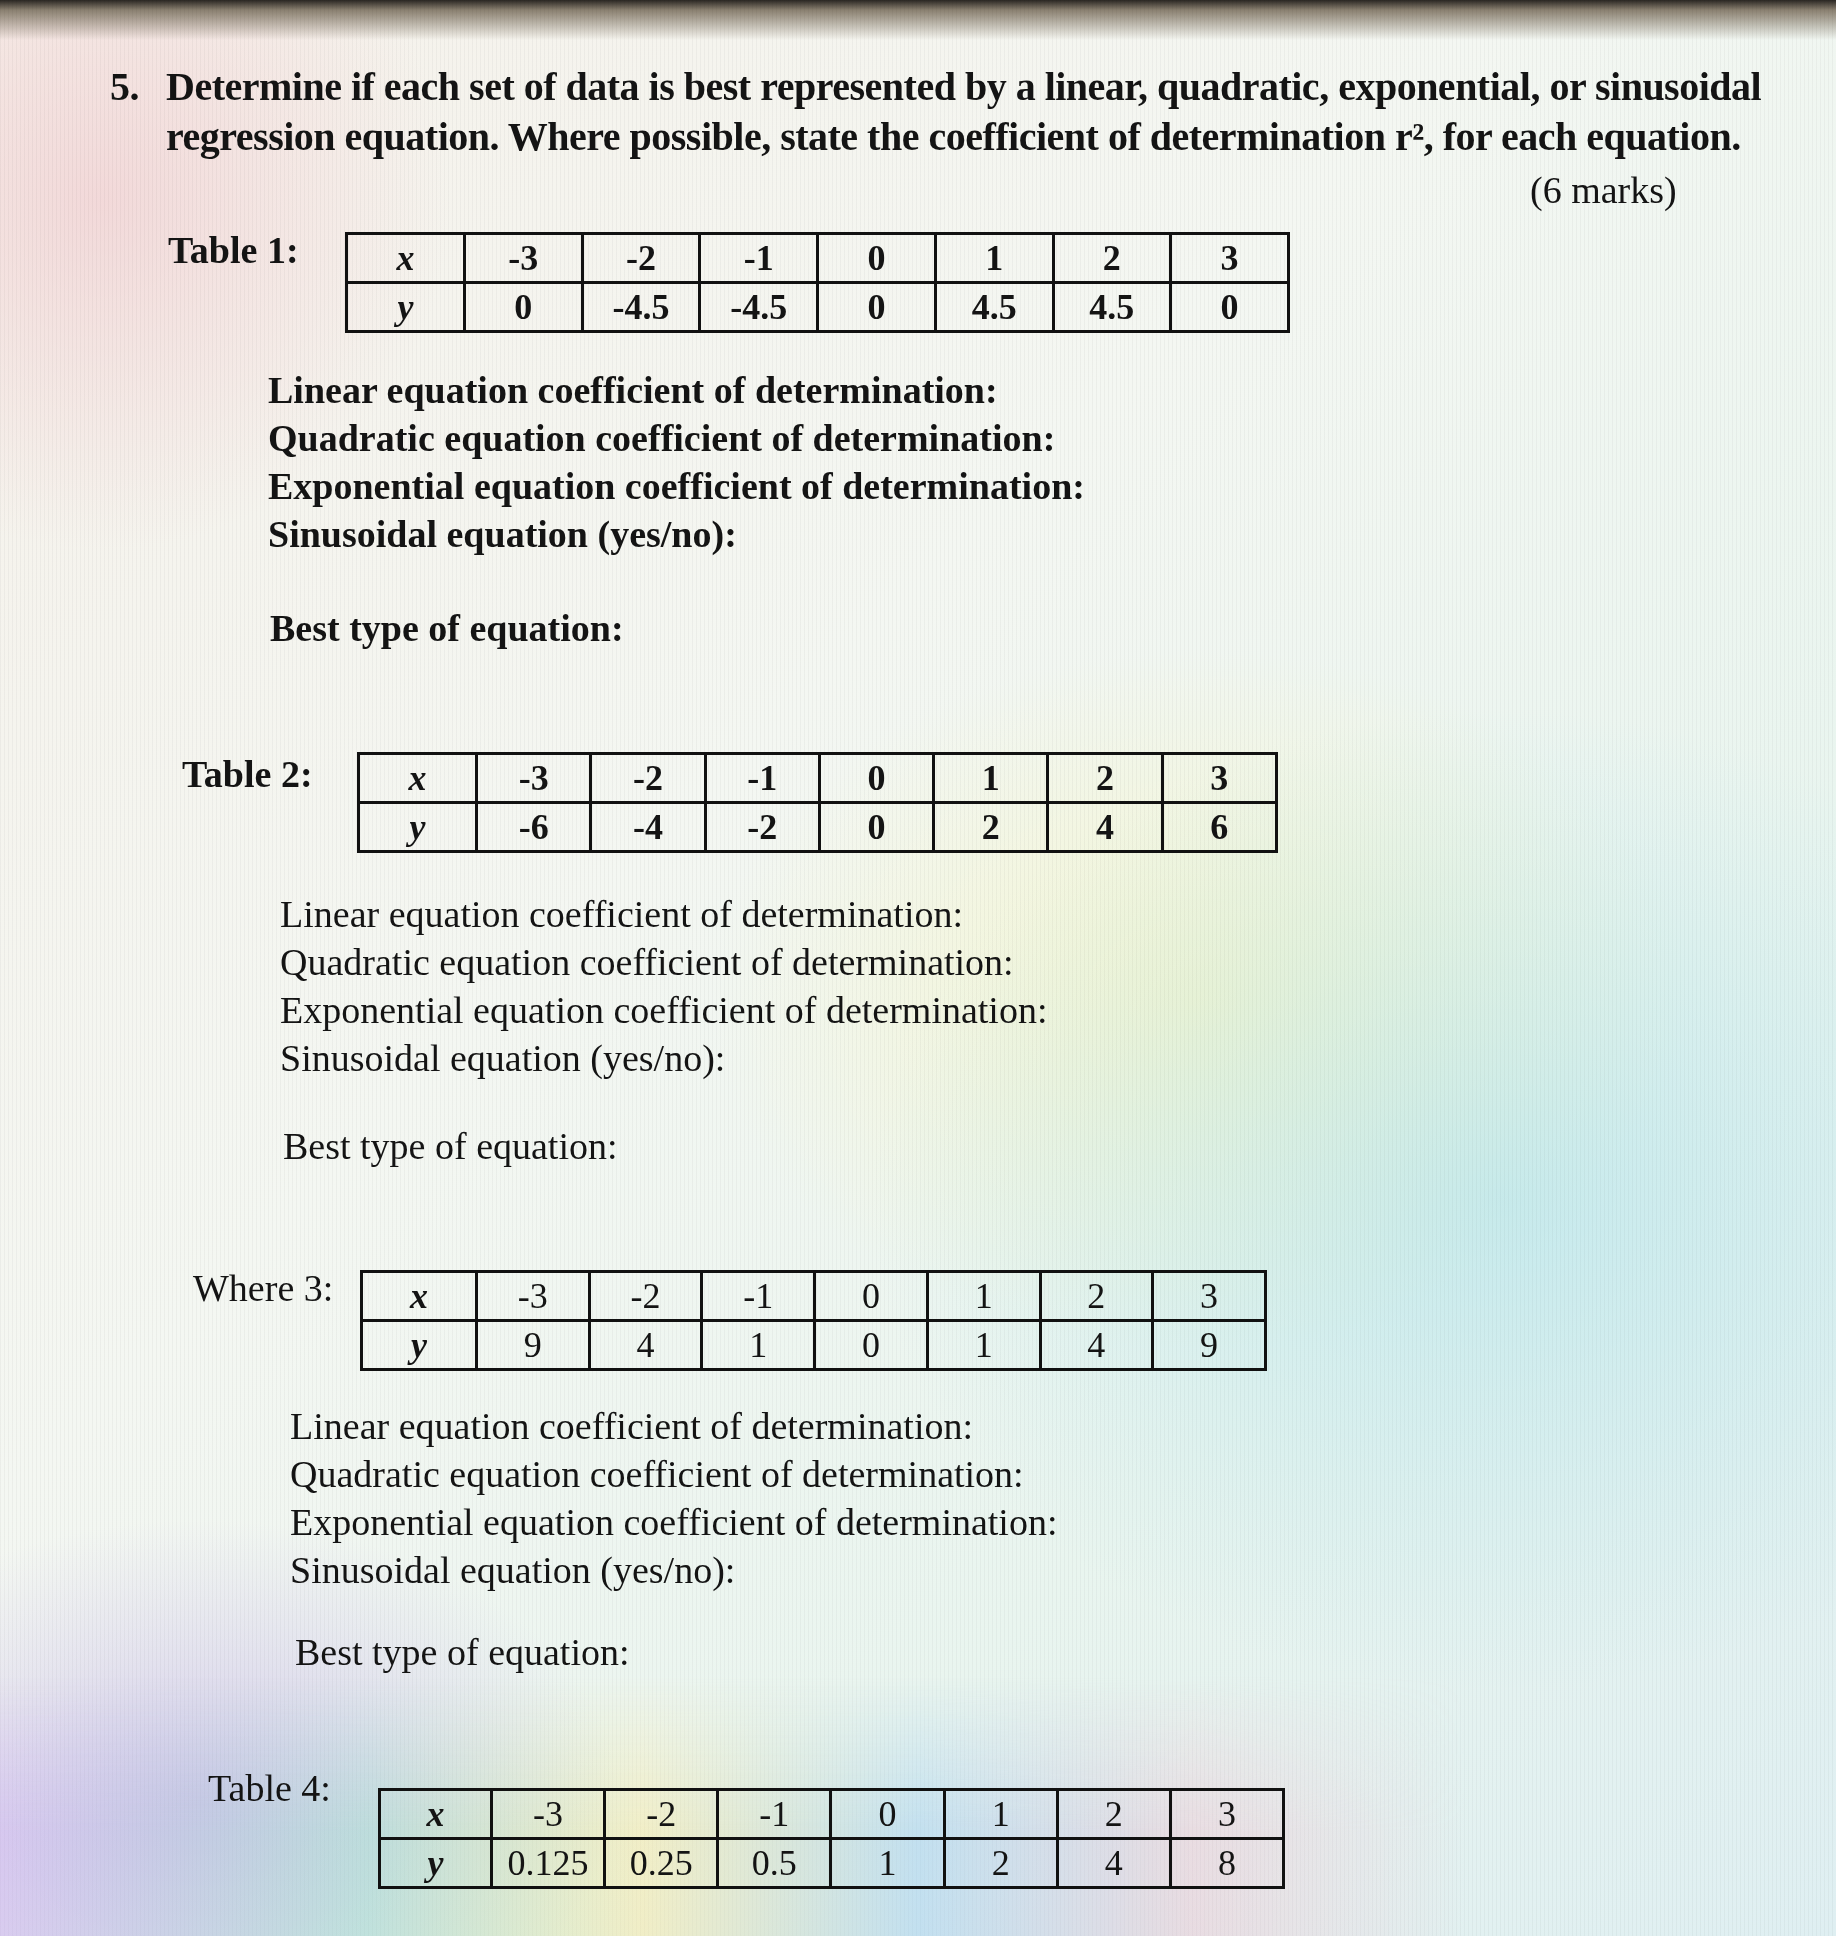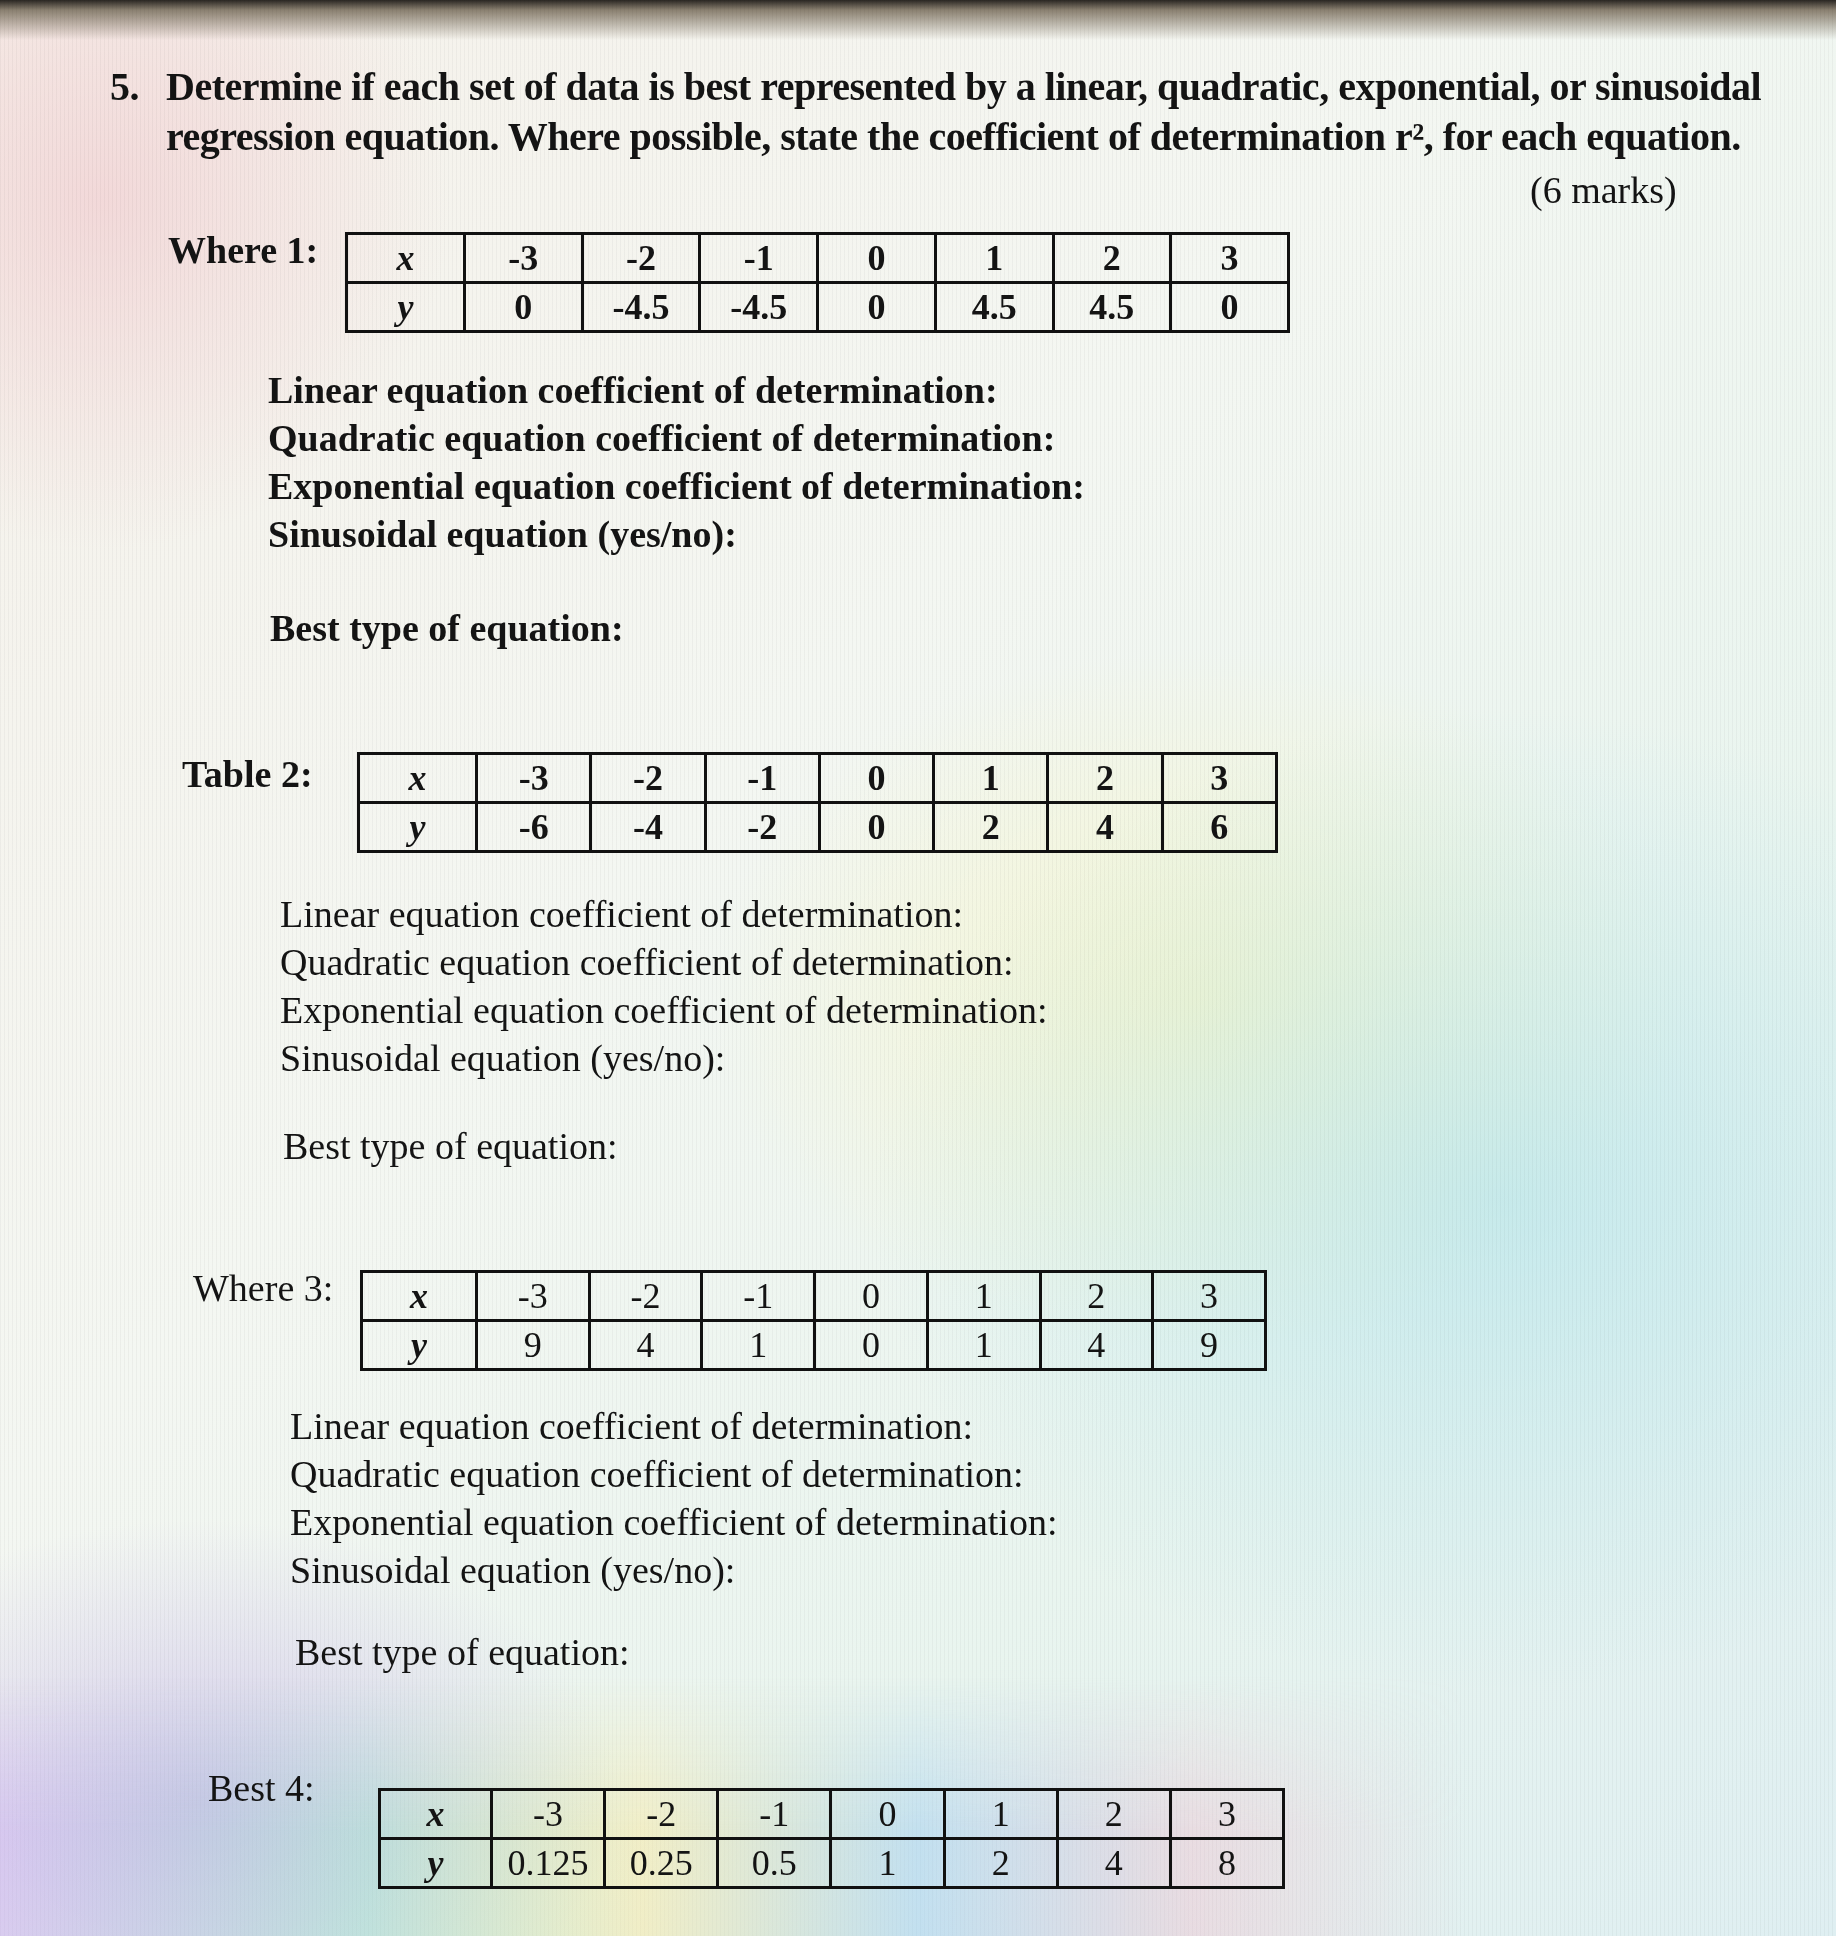--- a/index.html
+++ b/index.html
@@ -63,21 +63,21 @@
 
 <div class="abs question">
   <span class="num">5.</span>
   <div class="body">
     <span>Determine if each set of data is </span><span class="best">best</span><span> represented by a linear, quadratic, exponential, or sinusoidal</span><br>
     <span>regression equation. Where possible, state the coefficient of determination r², for each equation.</span>
   </div>
 </div>
 <div class="abs marks">(6 marks)</div>
 
-<div class="abs tlabel" style="left:168px; top:228px;">Where 1:</div>
+<div class="abs tlabel" style="left:168px; top:228px;">Table 1:</div>
 <table class="data t1" style="left:345px; top:232px; width:945px;">
   <colgroup>
       <col style="width:118px">
       <col span="7">
     </colgroup>
   <tbody>
       <tr>
     <td class="hdr">x</td>
     <td>-3</td>
     <td>-2</td>
@@ -174,21 +174,21 @@
 </tbody>
   </table>
 <div class="abs answers" style="left:290px; top:1402px;">
   <div>Linear equation coefficient of determination:</div>
   <div>Quadratic equation coefficient of determination:</div>
   <div>Exponential equation coefficient of determination:</div>
   <div>Sinusoidal equation (yes/no):</div>
 </div>
 <div class="abs best-line" style="left:295px; top:1630px;">Best type of equation:</div>
 
-<div class="abs tlabel light" style="left:208px; top:1766px;">Best 4:</div>
+<div class="abs tlabel light" style="left:208px; top:1766px;">Table 4:</div>
 <table class="data t4" style="left:378px; top:1788px; width:907px;">
   <colgroup>
       <col style="width:112px">
       <col span="7">
     </colgroup>
   <tbody>
       <tr>
     <td class="hdr">x</td>
     <td>-3</td>
     <td>-2</td>

